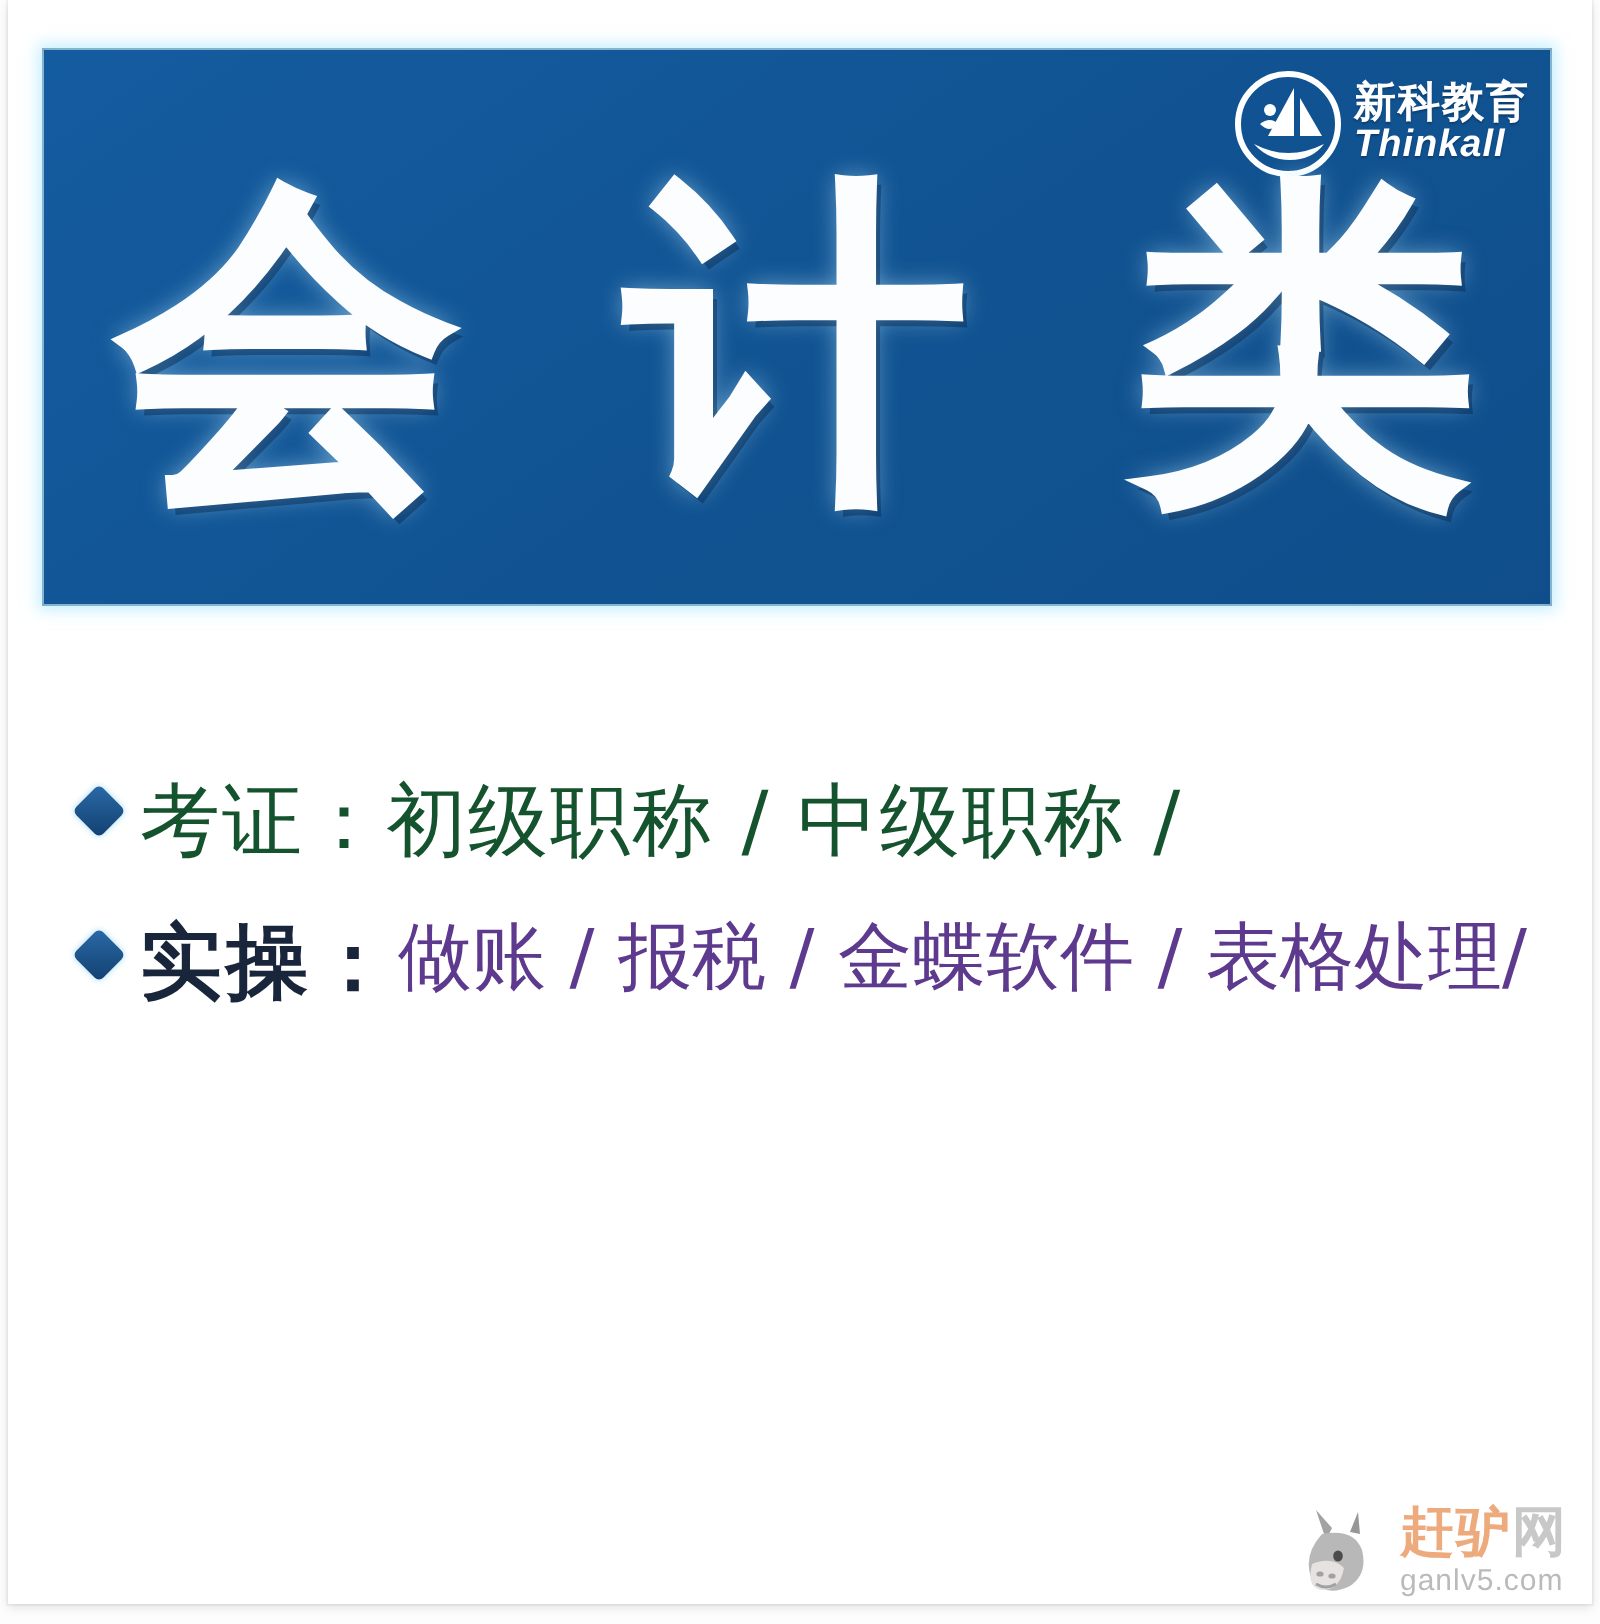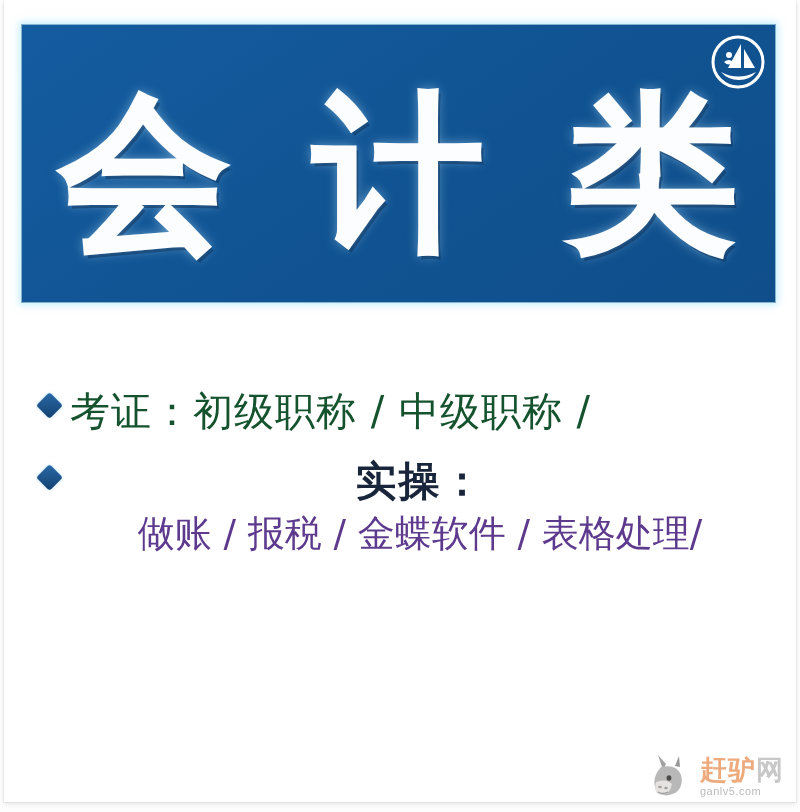--- a/index.html
+++ b/index.html
@@ -166,22 +166,21 @@
   }
   .ops-items {
     color: #5e3a8e;
     font-size: 37px;
     font-weight: normal;
     letter-spacing: 0px;
     line-height: 1.35;
   }
   .ops-line1 {
     display: flex;
-    align-items: center;
-    flex-direction: column;
+    align-items: flex-start;
   }
   .ops-line2 {
     padding-left: 172px;
   }
 
   
   #watermark {
     position: absolute;
     right: 16px;
     bottom: 14px;
@@ -197,21 +196,21 @@
     color: #e8945a;
     font-size: 27px;
     font-weight: bold;
     letter-spacing: 1px;
     font-family: "DejaVu Sans", "Liberation Sans", sans-serif;
     opacity: 0.85;
   }
   #wm-cn .wm-last { color: #b9b9b9; }
   #wm-url {
     color: #b5b5b5;
-    font-size: 11px;
+    font-size: 15px;
     letter-spacing: 0.5px;
     margin-top: 3px;
     font-family: "Liberation Sans", sans-serif;
   }
 </style>
 </head>
 <body>
 
 <div id="poster">
 
@@ -223,20 +222,24 @@
           <circle cx="27" cy="27" r="25" fill="none" stroke="#ffffff" stroke-width="3"></circle>
 
           <path d="M30 9 L30 33 L17 33 Z" fill="#ffffff"></path>
           <path d="M33 14 L44 33 L33 33 Z" fill="#ffffff"></path>
 
           <circle cx="18" cy="20" r="3" fill="#ffffff"></circle>
           <path d="M13 27 q5 -4 9 0 q-4 5 -9 0 Z" fill="#ffffff"></path>
 
           <path d="M10 37 q17 9 35 0 q-6 8 -17 8 q-11 0 -18 -8 Z" fill="#ffffff"></path>
         </svg>
+      </div>
+      <div id="logo-text">
+        <span id="logo-cn">新科教育</span>
+        <span id="logo-en">Thinkall</span>
       </div>
     </div>
 
     <div id="headline">
       <span class="headline-char">会</span>
       <span class="headline-char">计</span>
       <span class="headline-char">类</span>
     </div>
   </div>
 

